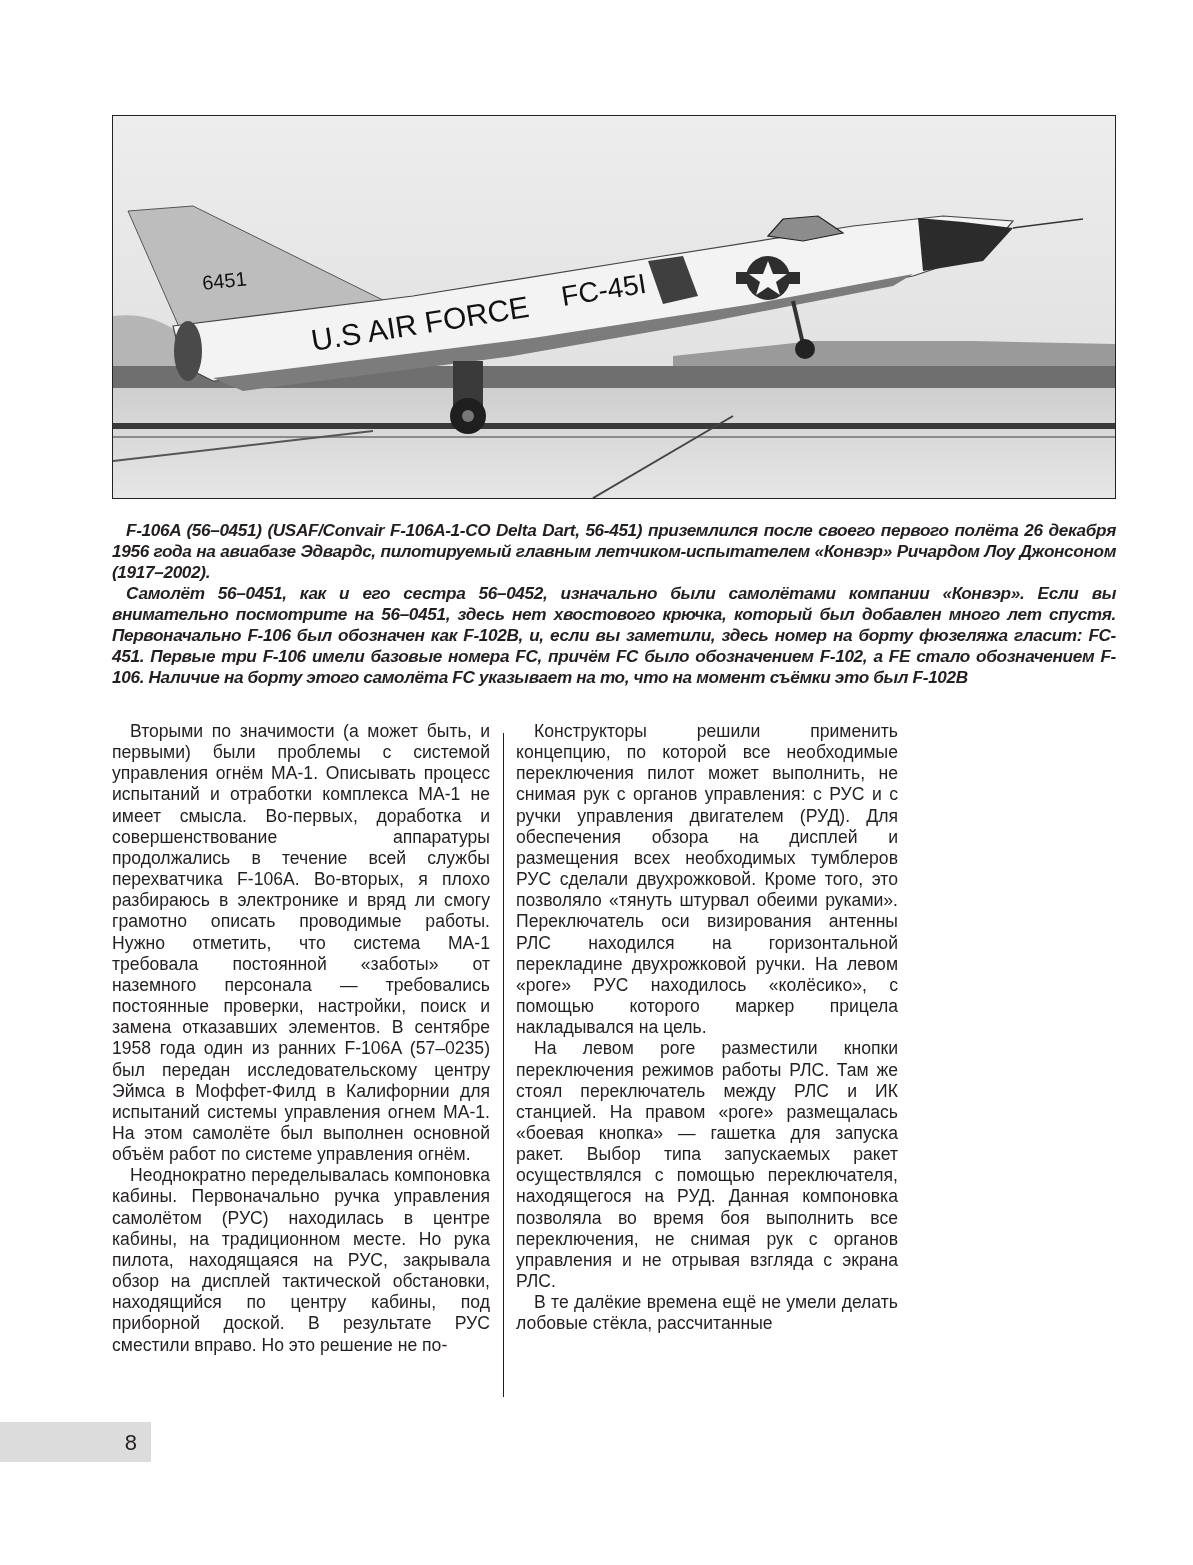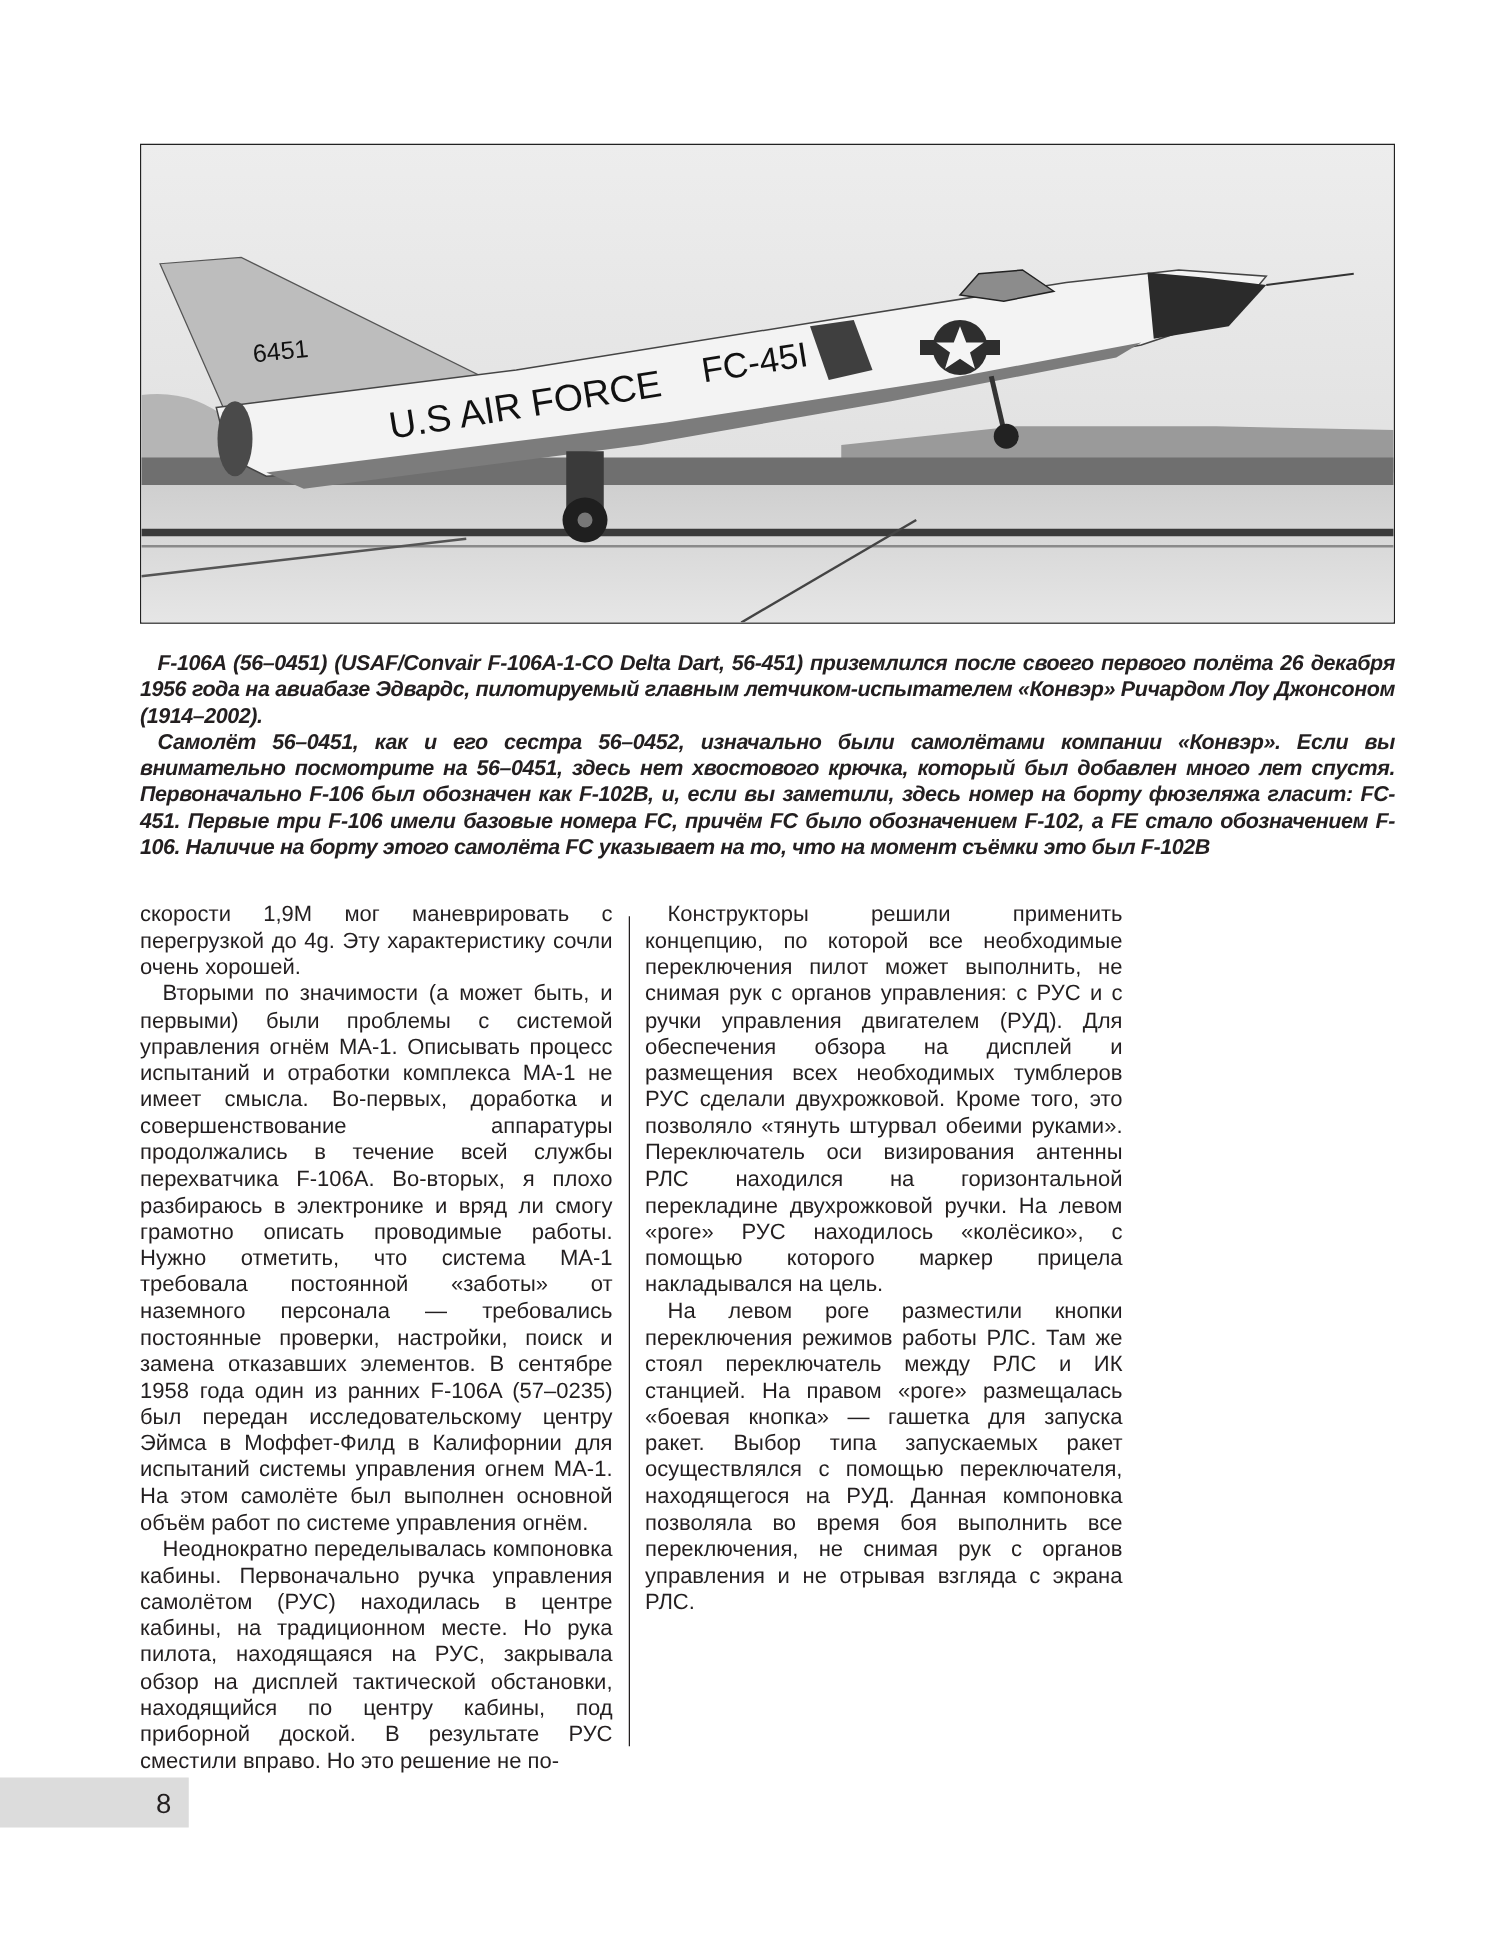--- a/index.html
+++ b/index.html
@@ -71,32 +71,32 @@
     <rect x="340" y="245" width="30" height="55" fill="#3a3a3a"></rect>
     <circle cx="355" cy="300" r="18" fill="#1f1f1f"></circle>
     <circle cx="355" cy="300" r="6" fill="#777"></circle>
 
     <line x1="680" y1="185" x2="690" y2="228" stroke="#333" stroke-width="4"></line>
     <circle cx="692" cy="233" r="10" fill="#222"></circle>
   </svg>
 </div>
 
 <div class="caption">
-  <p>F-106A (56–0451)  (USAF/Convair F-106A-1-CO Delta Dart, 56-451) приземлился после своего первого полёта 26 декабря 1956 года на авиабазе Эдвардс, пилотируемый главным летчиком-испытателем «Конвэр» Ричардом Лоу Джонсоном (1914–2002).</p>
+  <p>F-106A (56–0451)  (USAF/Convair F-106A-1-CO Delta Dart, 56-451) приземлился после своего первого полёта 26 декабря 1956 года на авиабазе Эдвардс, пилотируемый главным летчиком-испытателем «Конвэр» Ричардом Лоу Джонсоном (1917–2002).</p>
   <p>Самолёт 56–0451, как и его сестра 56–0452, изначально были самолётами компании «Конвэр». Если вы внимательно посмотрите на 56–0451, здесь нет хвостового крючка, который был добавлен много лет спустя. Первоначально F-106 был обозначен как F-102B, и, если вы заметили, здесь номер на борту фюзеляжа гласит: FC-451. Первые три F-106 имели базовые номера FC, причём FC было обозначением F-102, а FE стало обозначением F-106. Наличие на борту этого самолёта FC указывает на то, что на момент съёмки это был F-102B</p>
 </div>
 
 <div class="col left">
-  <p class="cont">скорости 1,9М мог маневрировать с перегрузкой до 4g. Эту характеристику сочли очень хорошей.</p>
   <p>Вторыми по значимости (а может быть, и первыми) были проблемы с системой управления огнём МА-1. Описывать процесс испытаний и отработки комплекса МА-1 не имеет смысла. Во-первых, доработка и совершенствование аппаратуры продолжались в течение всей службы перехватчика F-106A. Во-вторых, я плохо разбираюсь в электронике и вряд ли смогу грамотно описать проводимые работы. Нужно отметить, что система МА-1 требовала постоянной «заботы» от наземного персонала — требовались постоянные проверки, настройки, поиск и замена отказавших элементов. В сентябре 1958 года один из ранних F-106A (57–0235) был передан исследовательскому центру Эймса в Моффет-Филд в Калифорнии для испытаний системы управления огнем МА-1. На этом самолёте был выполнен основной объём работ по системе управления огнём.</p>
   <p>Неоднократно переделывалась компоновка кабины. Первоначально ручка управления самолётом (РУС) находилась в центре кабины, на традиционном месте. Но рука пилота, находящаяся на РУС, закрывала обзор на дисплей тактической обстановки, находящийся по центру кабины, под приборной доской. В результате РУС сместили вправо. Но это решение не по-</p>
 </div>
 
 <div class="divider"></div>
 
 <div class="col right">
   <p>Конструкторы решили применить концепцию, по которой все необходимые переключения пилот может выполнить, не снимая рук с органов управления: с РУС и с ручки управления двигателем (РУД). Для обеспечения обзора на дисплей и размещения всех необходимых тумблеров РУС сделали двухрожковой. Кроме того, это позволяло «тянуть штурвал обеими руками». Переключатель оси визирования антенны РЛС находился на горизонтальной перекладине двухрожковой ручки. На левом «роге» РУС находилось «колёсико», с помощью которого маркер прицела накладывался на цель.</p>
   <p>На левом роге разместили кнопки переключения режимов работы РЛС. Там же стоял переключатель между РЛС и ИК станцией. На правом «роге» размещалась «боевая кнопка» — гашетка для запуска ракет. Выбор типа запускаемых ракет осуществлялся с помощью переключателя, находящегося на РУД. Данная компоновка позволяла во время боя выполнить все переключения, не снимая рук с органов управления и не отрывая взгляда с экрана РЛС.</p>
+  <p>В те далёкие времена ещё не умели делать лобовые стёкла, рассчитанные</p>
 </div>
 
 <div class="pagebox">
   <span class="pagenum">8</span>
 </div>
 
 </body></html>

